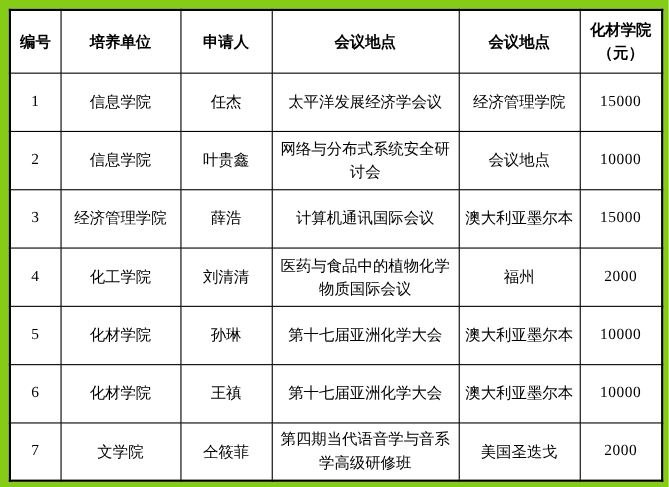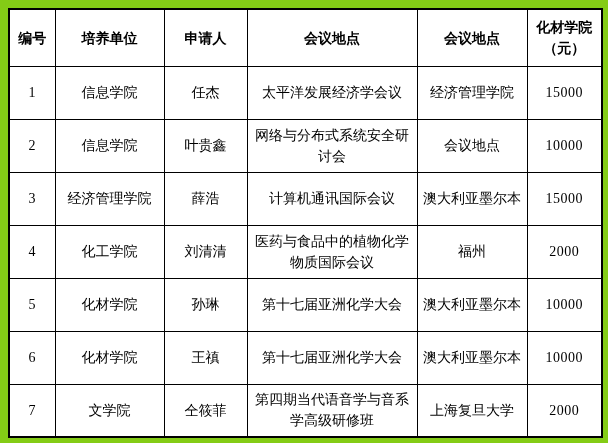--- a/index.html
+++ b/index.html
@@ -123,18 +123,18 @@
         <td>王禛</td>
         <td>第十七届亚洲化学大会</td>
         <td>澳大利亚墨尔本</td>
         <td class="num">10000</td>
       </tr>
       <tr>
         <td class="num">7</td>
         <td>文学院</td>
         <td>仝筱菲</td>
         <td>第四期当代语音学与音系学高级研修班</td>
-        <td>上海复旦大学</td>
+        <td>美国圣迭戈</td>
         <td class="num">2000</td>
       </tr>
     </tbody>
   </table>
 </div>
 
 </body></html>

